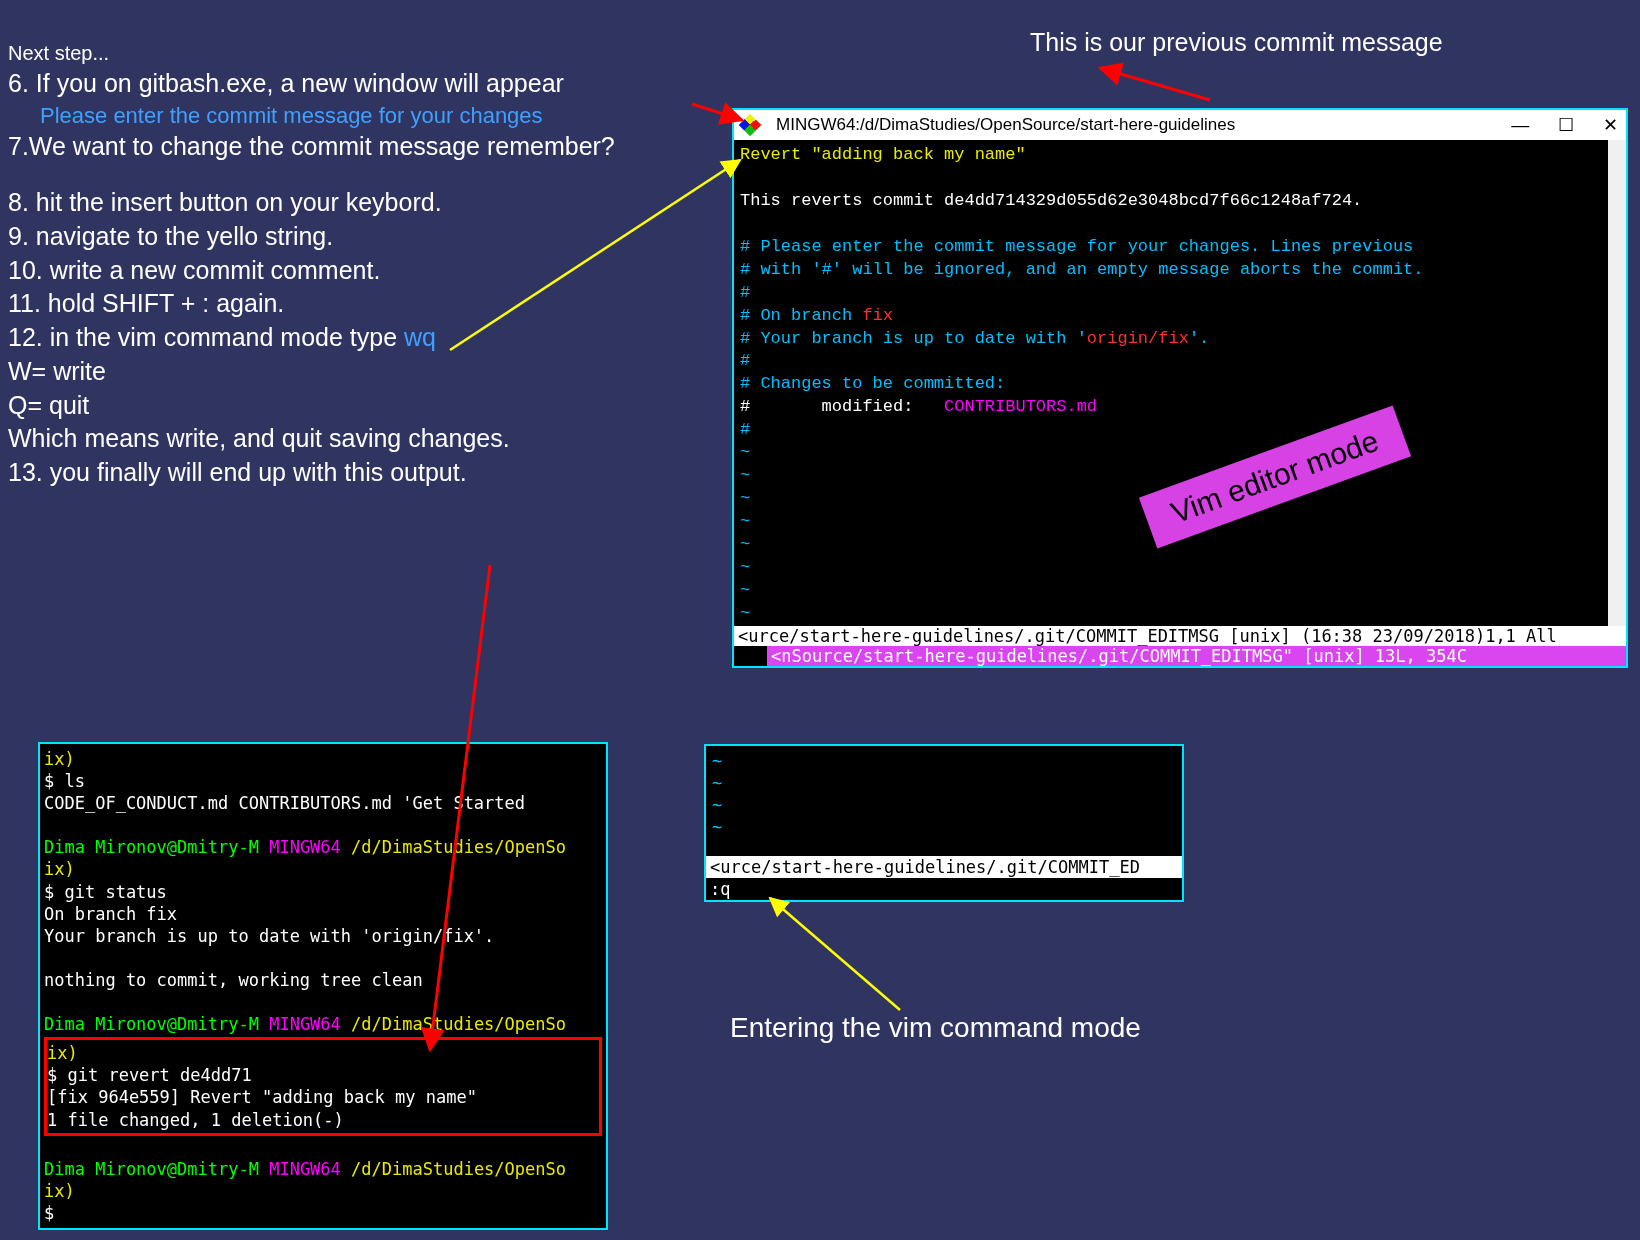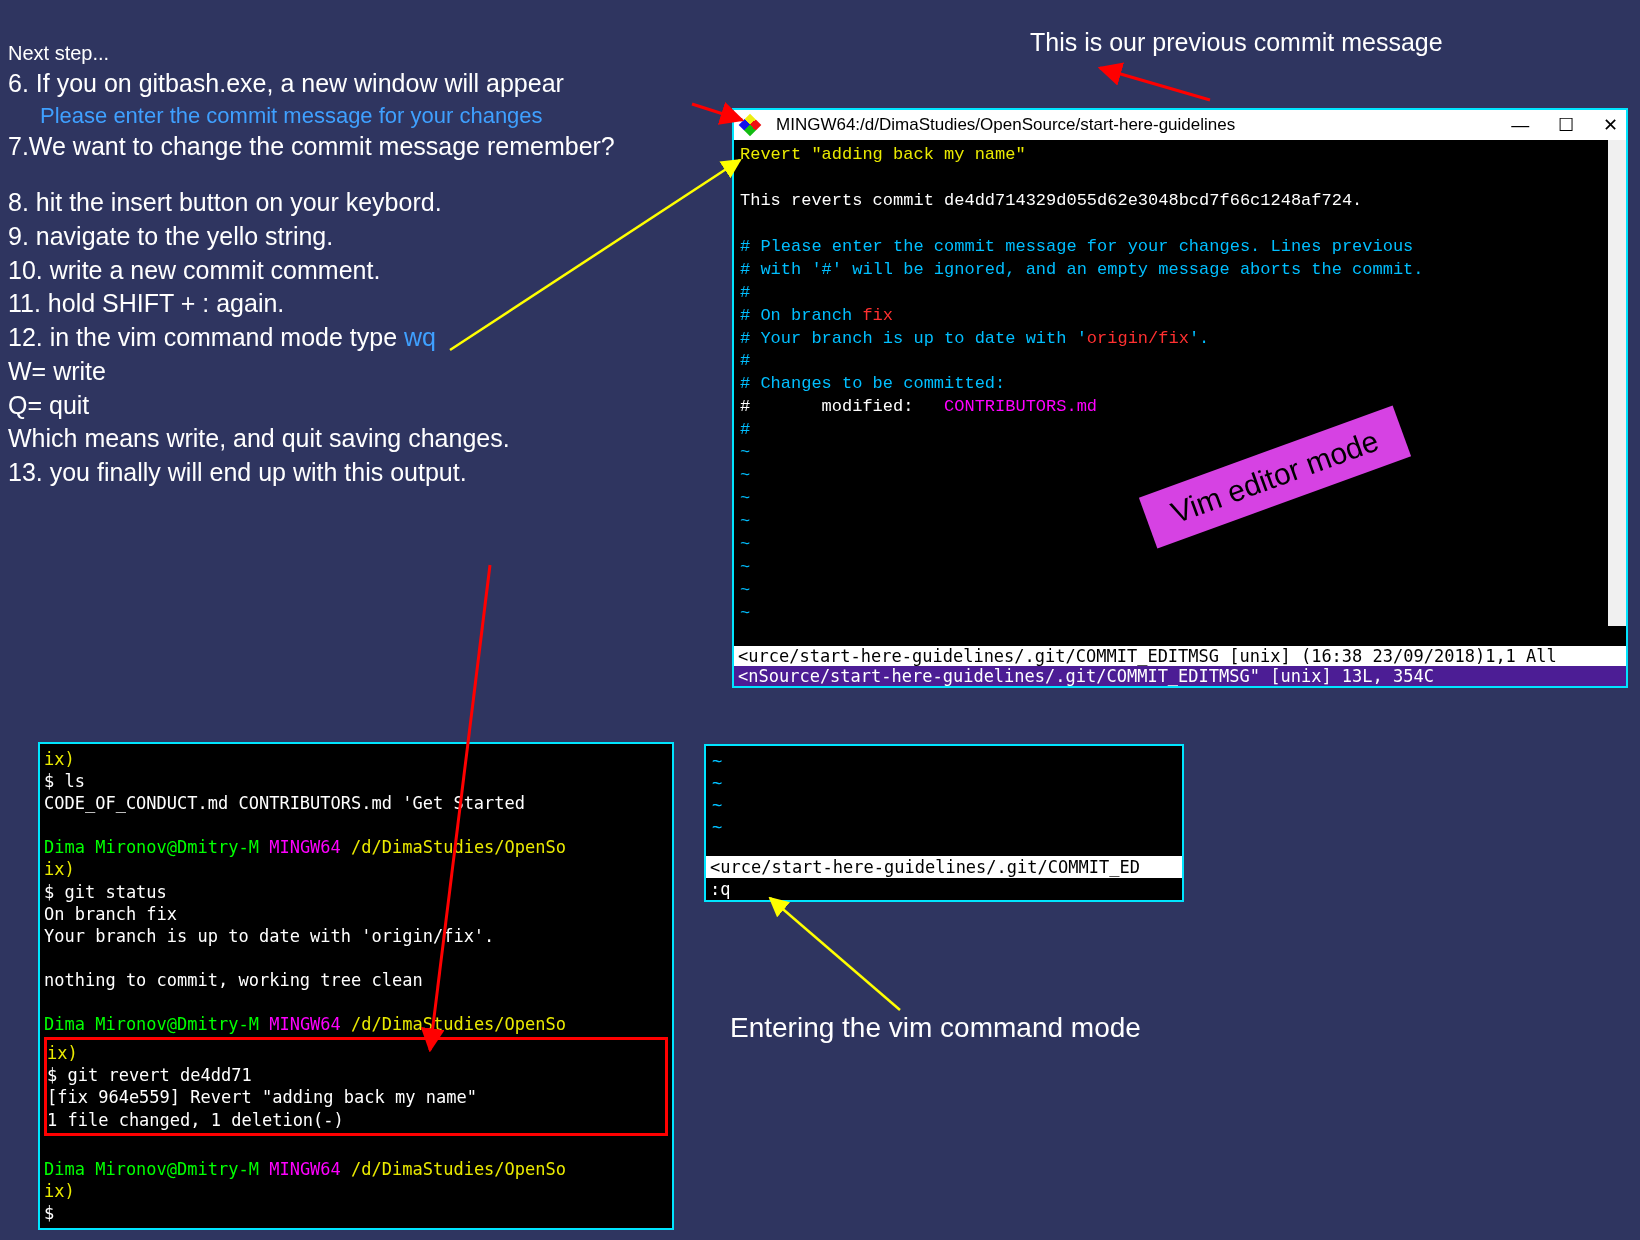--- a/index.html
+++ b/index.html
@@ -87,47 +87,47 @@
   .green { color: #00ff00; }
   .tilde { color: #00bfff; }
   .vim-statusbar {
     background: #fff;
     color: #000;
     font-family: "Consolas", monospace;
     font-size: 17px;
     padding: 0 4px;
     white-space: nowrap;
     overflow: hidden;
-    margin-top: 20px;
   }
   .vim-cmdline {
-    background: #4c1d95;
+    background: #d946ef;
     color: #fff;
     font-family: "Consolas", monospace;
     font-size: 17px;
     padding: 0 4px;
+    margin-left: 33px;
   }
   .vim-badge {
     position: absolute;
     left: 1140px;
     top: 450px;
     background: #d642e3;
     color: #000;
     font-size: 30px;
     padding: 10px 26px;
     transform: rotate(-20deg);
     font-weight: 500;
     z-index: 50;
   }
   
   .term-left {
     position: absolute;
     left: 38px;
     top: 742px;
-    width: 636px;
+    width: 570px;
     border: 2px solid #00e5ff;
     background: #000;
     font-family: "Consolas", monospace;
     font-size: 17px;
     line-height: 1.3;
     padding: 4px;
     overflow: hidden;
     white-space: nowrap;
   }
   .term-left .red-box {

